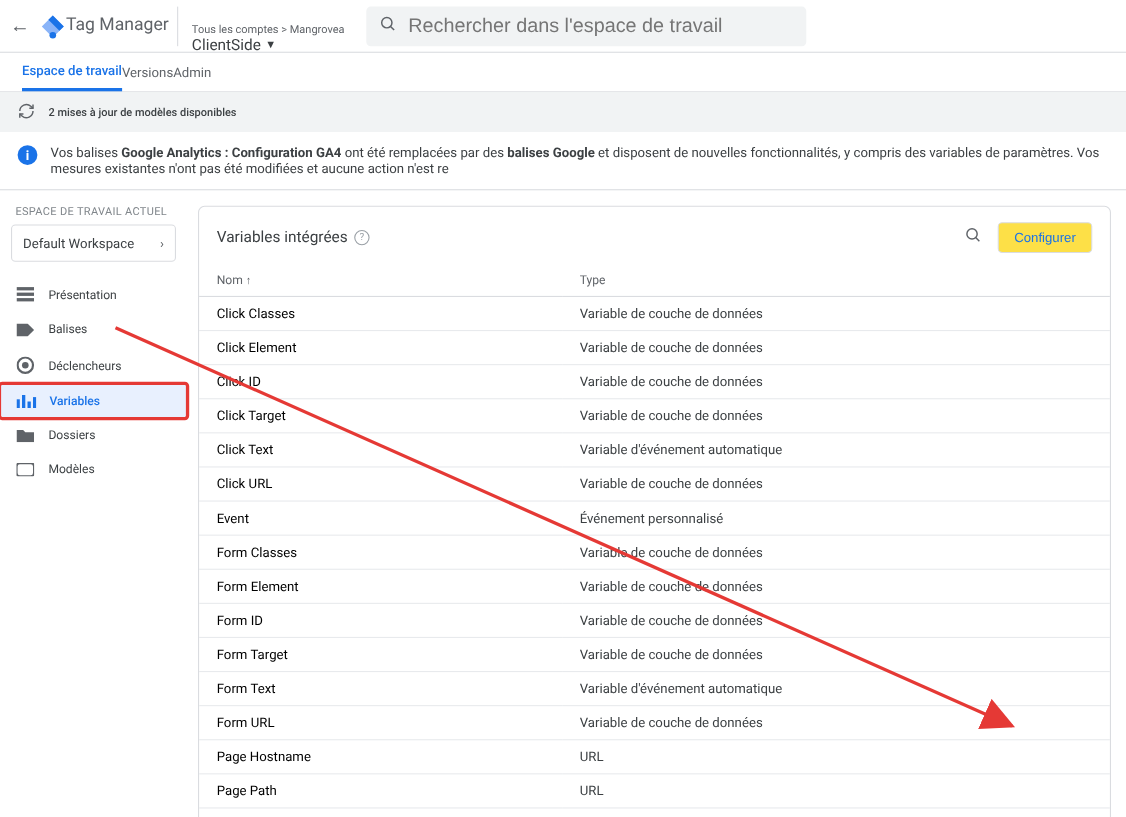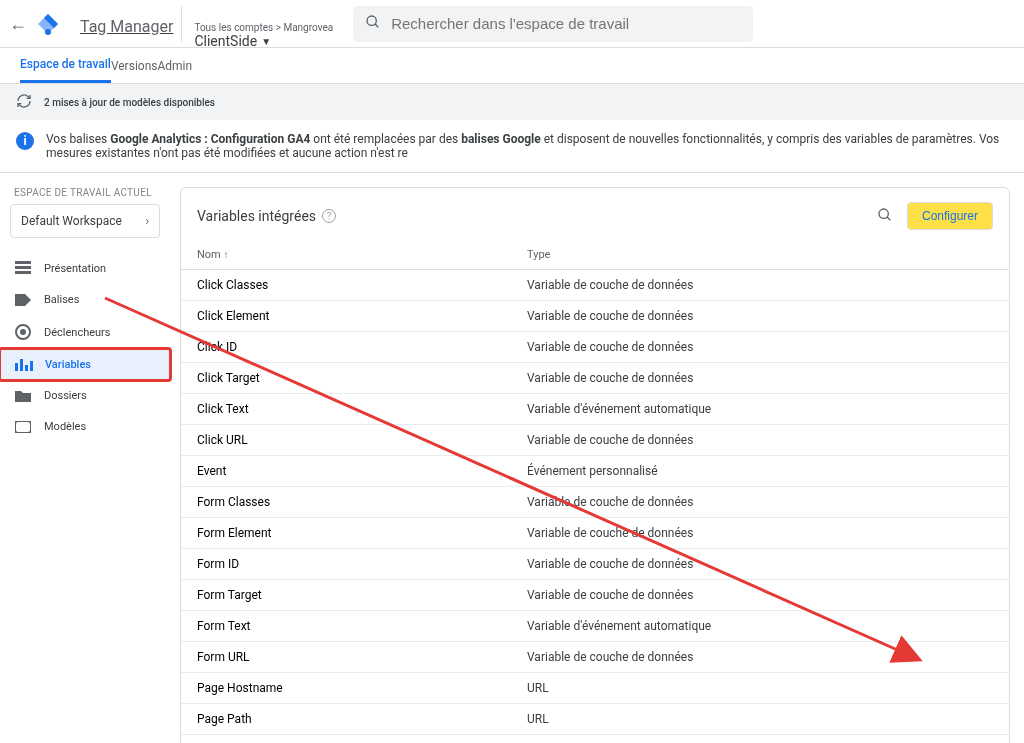--- a/index.html
+++ b/index.html
@@ -2,28 +2,28 @@
 <html><head>
 <meta charset="utf-8">
 <style>
   * { box-sizing: border-box; margin: 0; padding: 0; }
   body { font-family: Roboto, Arial, sans-serif; font-size: 13px; color: #3c4043; background: #fff; width: 1024px; }
   a { color: #000000; text-decoration: none; }
 
   
   .topbar { display: flex; align-items: center; height: 48px; border-bottom: 1px solid #dadce0; padding: 0 8px; gap: 8px; }
   .back-arrow { color: #5f6368; font-size: 18px; width: 20px; text-align: center; cursor: pointer; }
-  .logo-wrap { display: flex; align-items: flex-end; gap: 20px; text-decoration: underline; }
+  .logo-wrap { display: flex; align-items: flex-start; gap: 0; }
   .logo-icon { width: 24px; height: 24px; color: #1a73e8; }
   .logo-text { font-size: 16px; color: #5f6368; font-weight: 400; }
   .breadcrumb-col { display: flex; flex-direction: column; justify-content: center; padding: 0 12px; border-left: 1px solid #dadce0; height: 36px; }
   .bc-small { font-size: 10px; color: #5f6368; margin-top: 24px; }
   .bc-container { font-size: 14px; color: #3c4043; display: flex; align-items: center; gap: 4px; }
   .searchbox { flex: 0 0 400px; background: #f1f3f4; border-radius: 4px; height: 36px; display: flex; align-items: center; padding: 0 12px; gap: 10px; color: #5f6368; }
-  .searchbox input { border: none; background: transparent; outline: none; font-size: 15px; color: #3c4043; width: 100%; }
+  .searchbox input { border: none; background: transparent; outline: none; font-size: 18px; color: #3c4043; width: 100%; }
 
   
   .tabs { display: flex; padding: 0 20px; height: 36px; align-items: center; border-bottom: 1px solid #dadce0; font-size: 12px; color: #5f6368; }
   .tab { cursor: pointer; height: 100%; display: flex; align-items: center; }
   .tab.active { color: #1a73e8; border-bottom: 3px solid #1a73e8; font-weight: 500; }
 
   
   .update-banner { background: #f1f3f4; height: 36px; display: flex; align-items: center; padding: 0 16px; gap: 12px; font-size: 10px; color: #3c4043; font-weight: 500; }
   .refresh-icon { color: #5f6368; }
 

